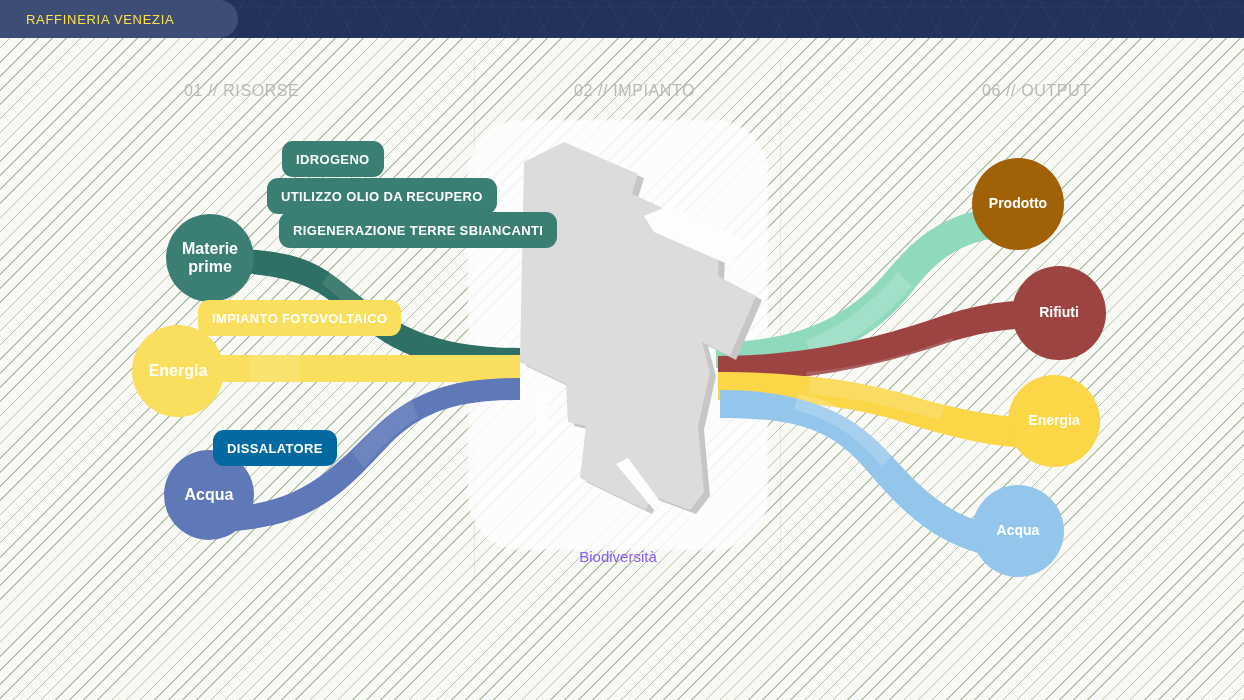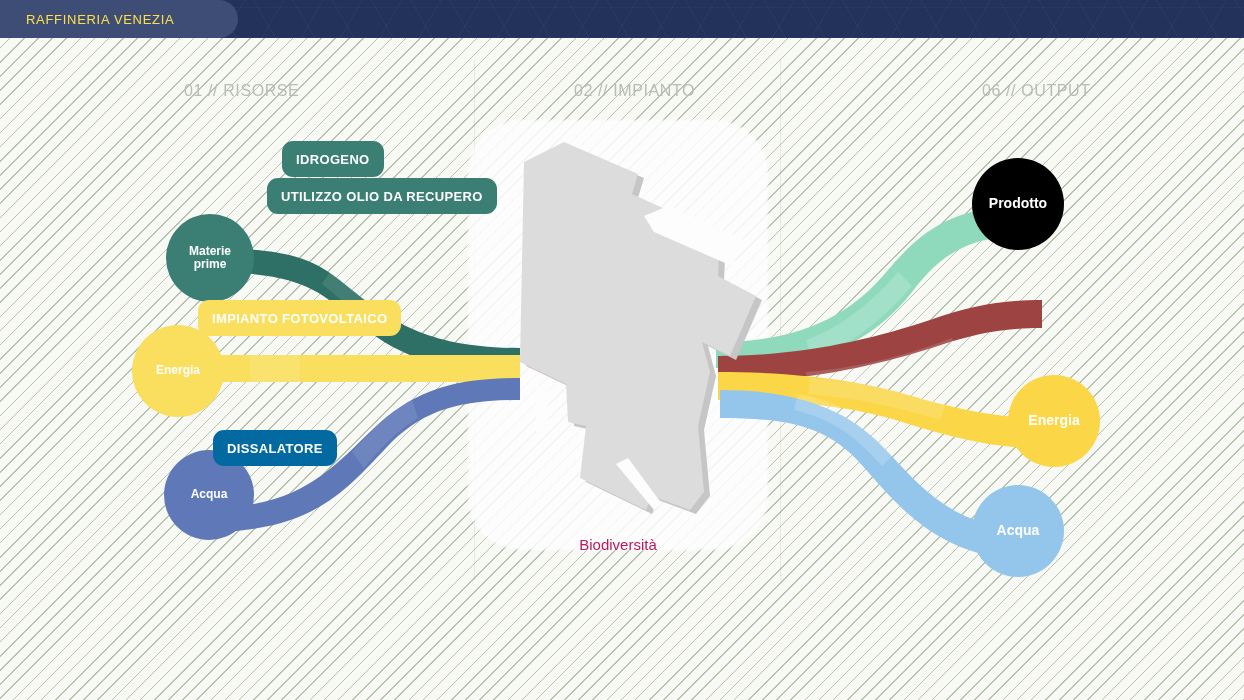--- a/index.html
+++ b/index.html
@@ -79,45 +79,45 @@
     left: 468px; top: 120px;
     width: 300px; height: 430px;
     background: #ffffff;
     border-radius: 54px;
     opacity: 0.82;
     filter: blur(1.2px);
   }
   .plant-svg { position: absolute; left: 468px; top: 120px; }
   .plant-caption {
     position: absolute;
-    left: 468px; top: 536px;
+    left: 468px; top: 548px;
     width: 300px;
     text-align: center;
     font-size: 15px;
-    color: #be185d;
+    color: #8b5cf6;
   }
 
   
   .flows { position: absolute; left: 0; top: 0; }
 
   
   .node {
     position: absolute;
     border-radius: 50%;
     display: flex;
     align-items: center;
     justify-content: center;
     color: #ffffff;
     font-weight: bold;
     text-align: center;
     line-height: 1.12;
     z-index: 8;
   }
   .node.small { font-size: 14px; }
-  .node.med { font-size: 12px; }
+  .node.med { font-size: 16px; }
 
   
   .pill {
     position: absolute;
     height: 36px;
     border-radius: 11px;
     display: flex;
     align-items: center;
     justify-content: center;
     padding: 0 14px;
@@ -208,31 +208,37 @@
   <div class="node med" style="left:164px; top:450px; width:90px; height:90px; background:#5f78b8;">
     <span>Acqua</span>
   </div>
 
   <div class="pill" style="left:282px; top:141px; background:#3b7f74;">
     <span>IDROGENO</span>
   </div>
   <div class="pill" style="left:267px; top:178px; background:#3b7f74;">
     <span>UTILIZZO OLIO DA RECUPERO</span>
   </div>
+  <div class="pill" style="left:279px; top:212px; background:#3b7f74;">
+    <span>RIGENERAZIONE TERRE SBIANCANTI</span>
+  </div>
   <div class="pill" style="left:198px; top:300px; background:#fadf5f;">
     <span>IMPIANTO FOTOVOLTAICO</span>
   </div>
   <div class="pill" style="left:213px; top:421px; background:#0369a1;margin-top:9px;">
     <span>DISSALATORE</span>
   </div>
 
-  <div class="node small" style="left:972px; top:158px; width:92px; height:92px; background:#000000;">
+  <div class="node small" style="left:972px; top:158px; width:92px; height:92px; background:#a16207;">
     <span>Prodotto</span>
   </div>
 
+  <div class="node small" style="left:1012px; top:266px; width:94px; height:94px; background:#9d4442;">
+    <span>Rifiuti</span>
+  </div>
 
   <div class="node small" style="left:1008px; top:375px; width:92px; height:92px; background:#fbd646;">
     <span>Energia</span>
   </div>
 
   <div class="node small" style="left:972px; top:485px; width:92px; height:92px; background:#94c6ec;">
     <span>Acqua</span>
   </div>
 
 </div>

